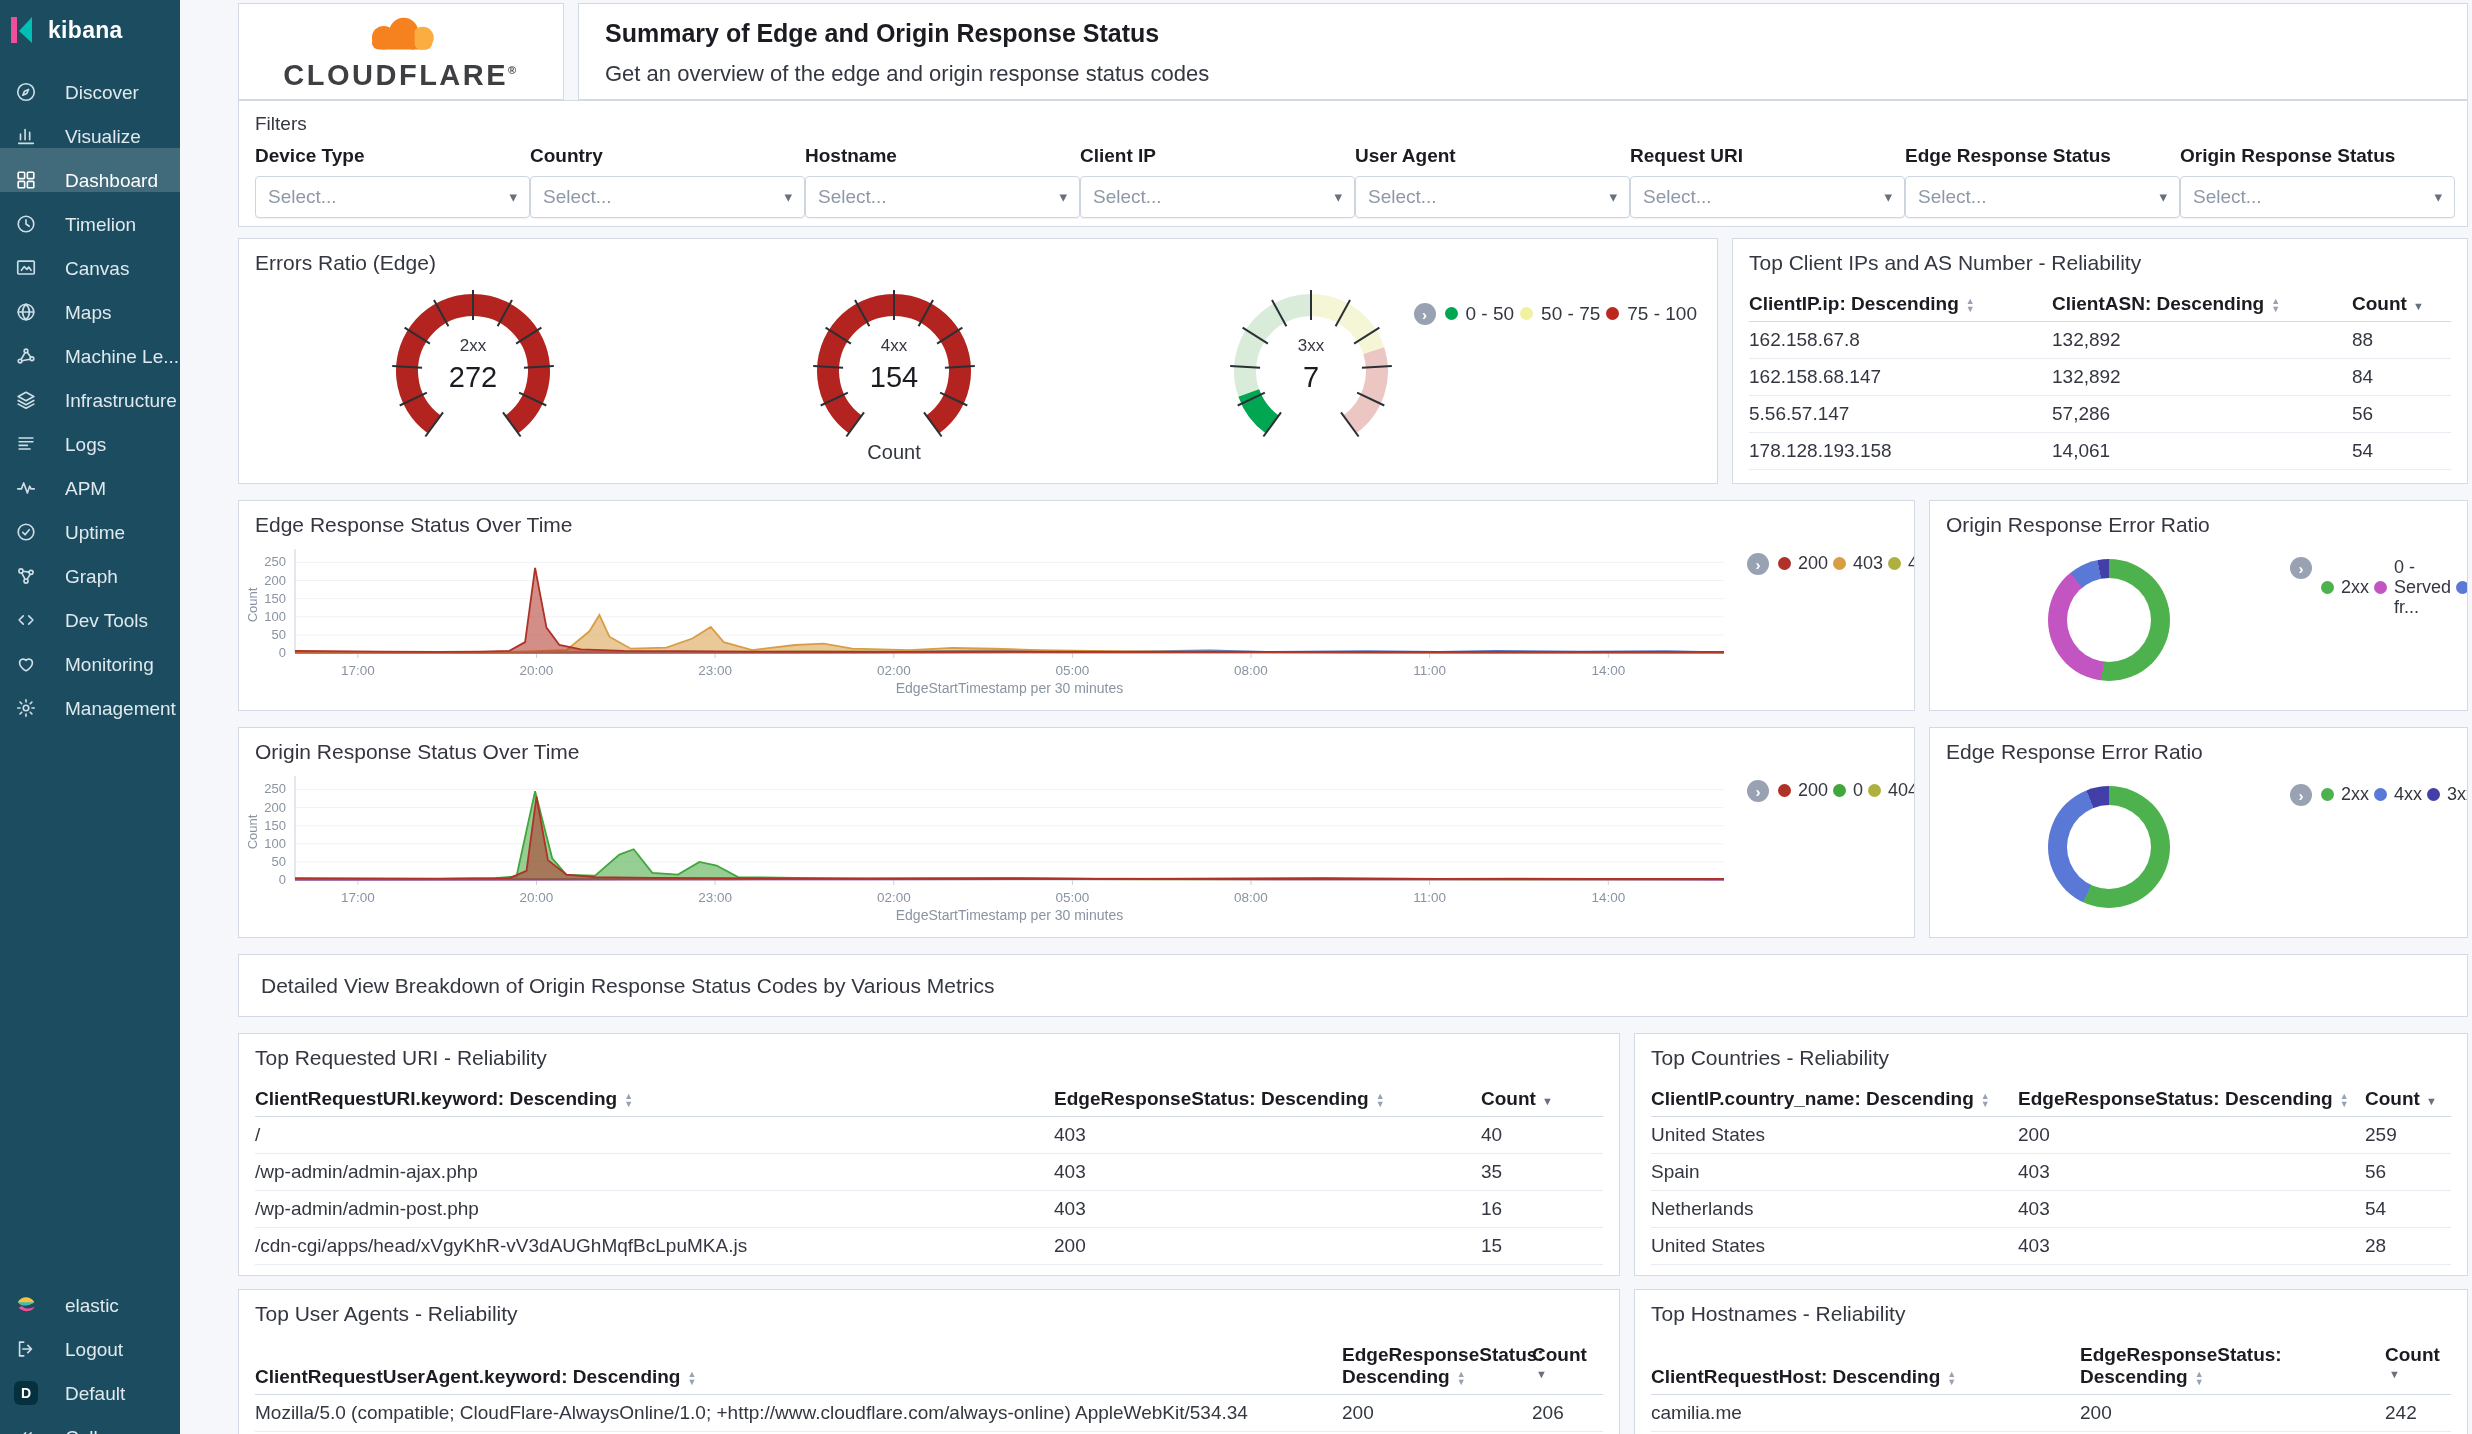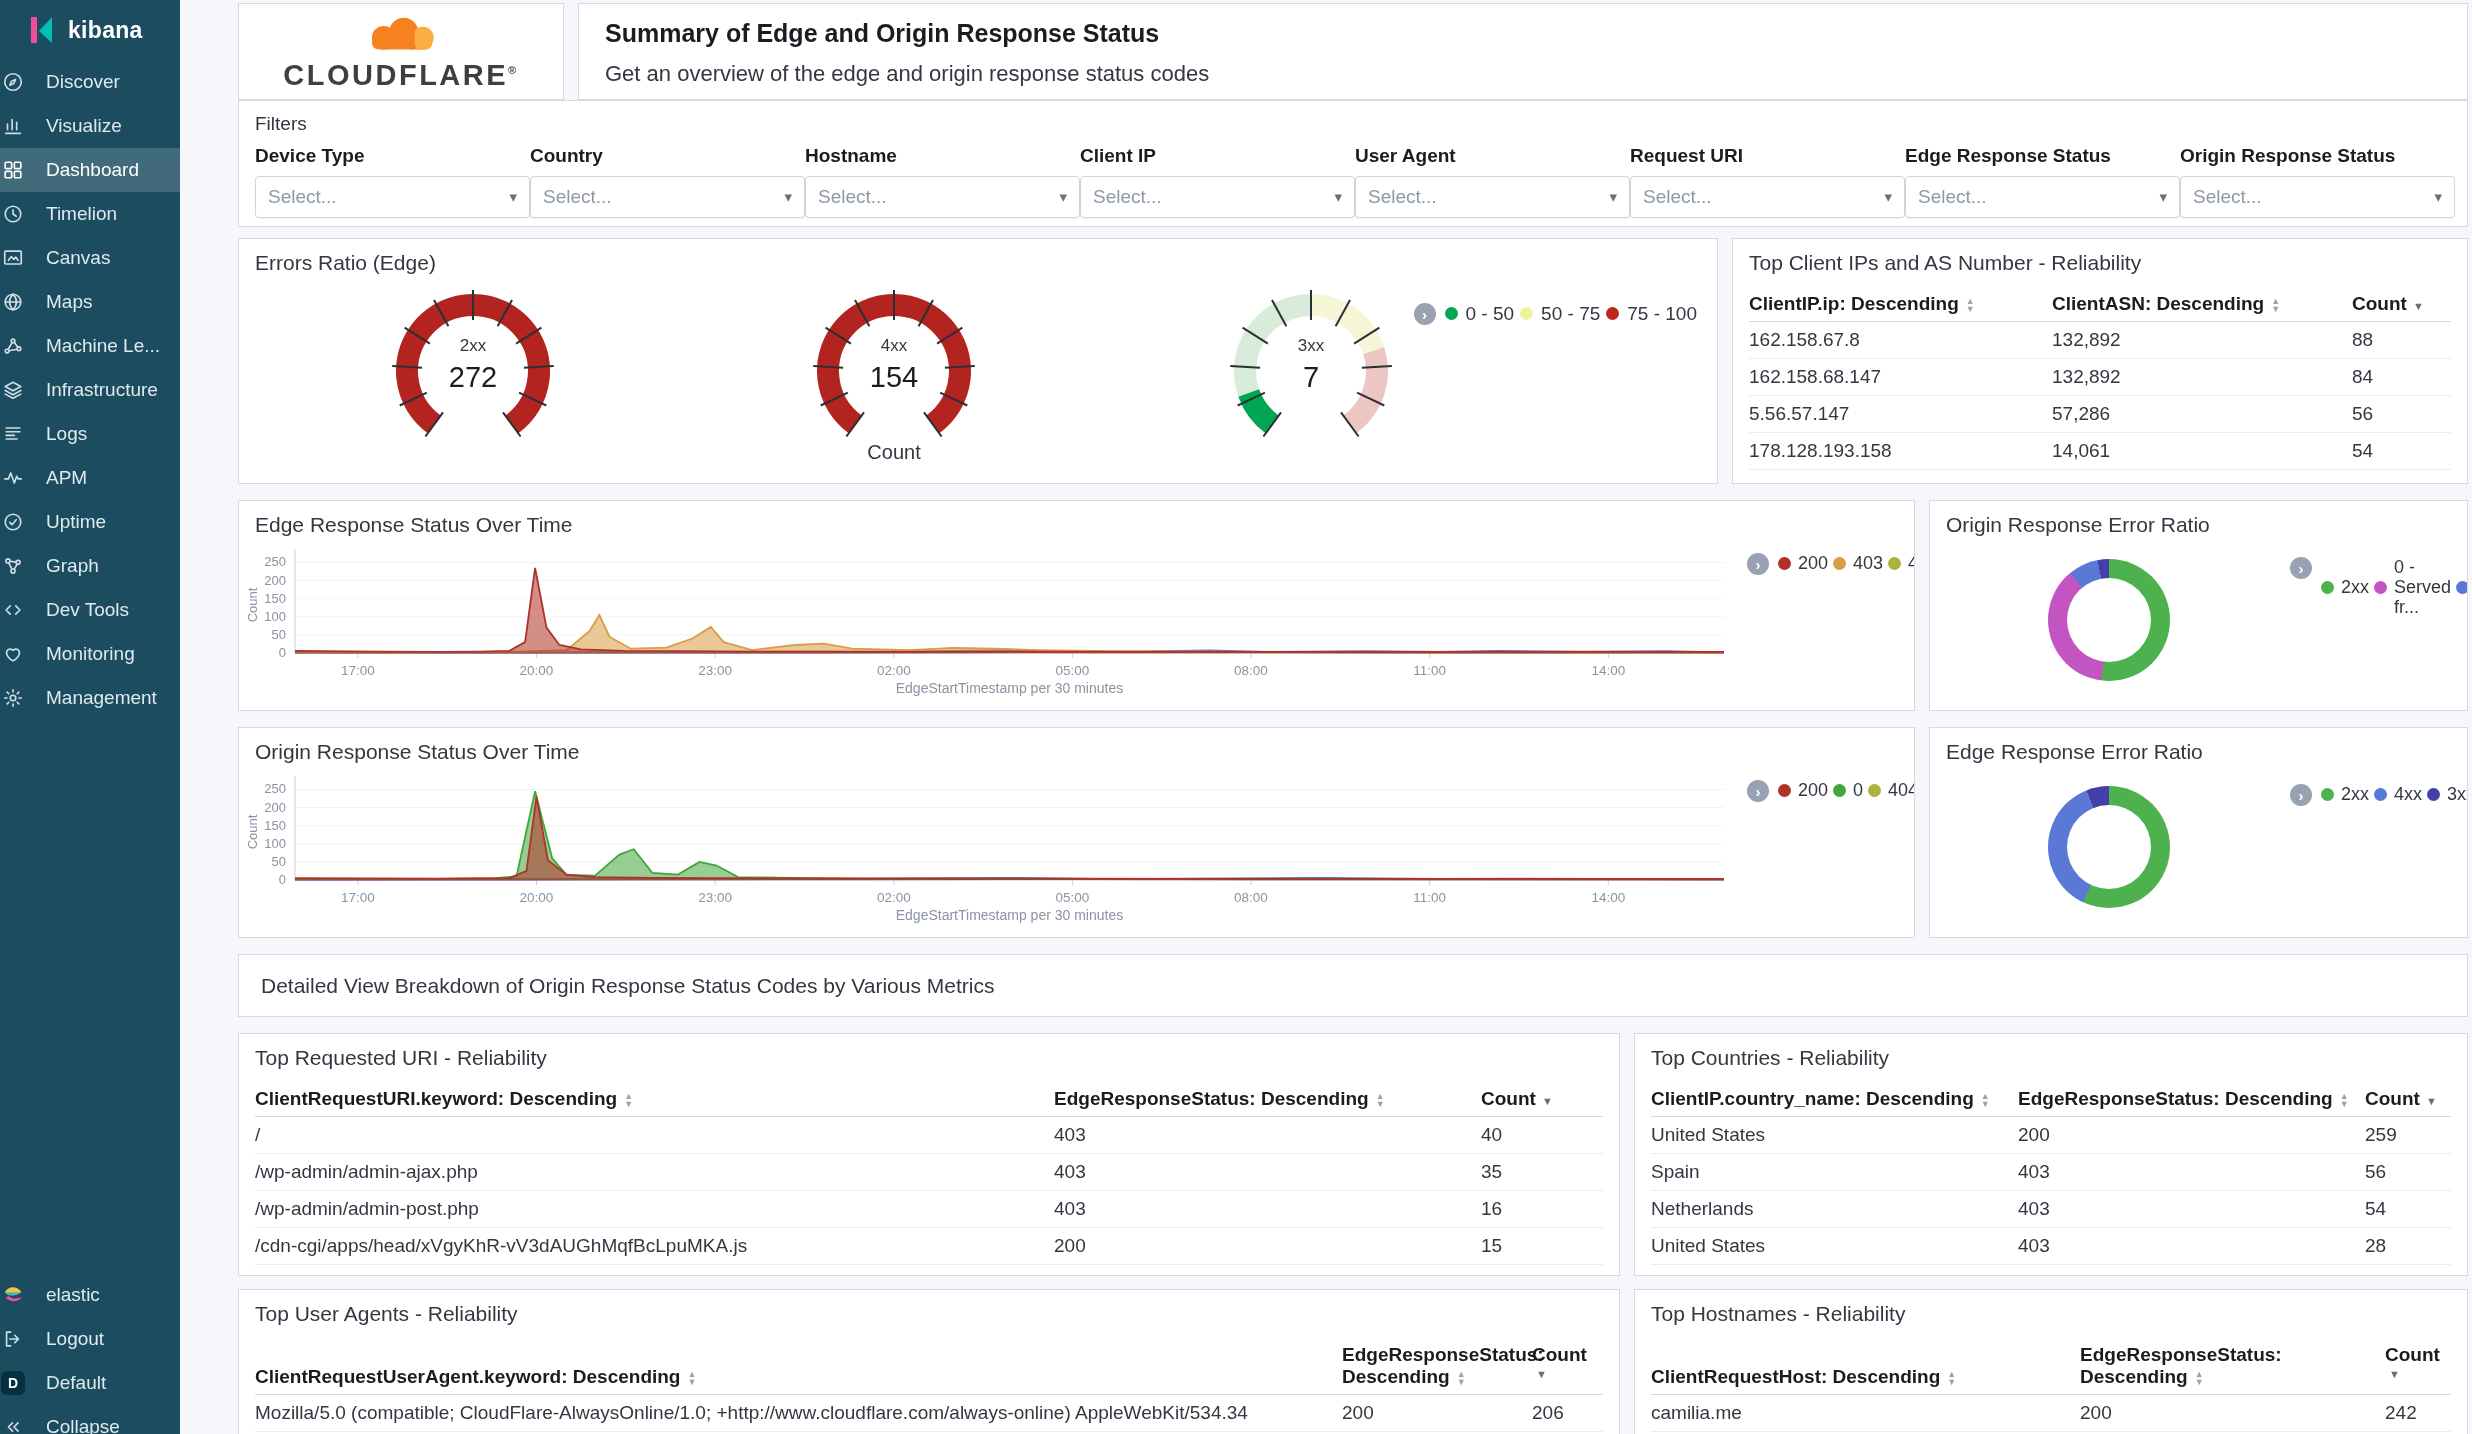--- a/index.html
+++ b/index.html
@@ -2,23 +2,23 @@
 <html><head>
 <meta charset="utf-8">
 <style>
 *{margin:0;padding:0;box-sizing:border-box}
 html,body{width:2472px;height:1434px;overflow:hidden;background:#f5f7fa;
   font-family:"Liberation Sans","DejaVu Sans",sans-serif;color:#343741}
 .app{display:flex;width:2472px;height:1434px}
 
 
 .sidebar{width:180px;flex-shrink:0;background:#1b4c5f;color:#dfe9ee;position:relative;overflow:hidden}
-.brand{display:flex;align-items:center;gap:10px;padding:13px 0 13px 24px}
+.brand{display:flex;align-items:center;gap:10px;padding:13px 0 13px 4px}
 .brand-text{font-size:23px;font-weight:700;color:#fff;letter-spacing:.3px}
-.nav-item{display:flex;align-items:center;gap:21px;height:44px;padding-left:1px;font-size:19px;
+.nav-item{display:flex;align-items:flex-end;gap:27px;height:44px;padding-left:14px;font-size:19px;
   white-space:nowrap;overflow:hidden;cursor:pointer}
 .nav-item.active{background:rgba(255,255,255,.17);color:#fff}
 .nav-icon{width:24px;height:24px;flex-shrink:0;display:flex;align-items:center;justify-content:center}
 .nav-icon svg{width:22px;height:22px;stroke:#cfdde5;fill:none;stroke-width:1.8;stroke-linecap:round;stroke-linejoin:round}
 .nav-item.active .nav-icon svg{stroke:#fff}
 .sidebar-bottom{position:absolute;left:0;right:0;bottom:-15px}
 .space-badge{width:24px;height:24px;border-radius:6px;background:#07303f;color:#fff;font-size:14px;
   font-weight:700;display:flex;align-items:center;justify-content:center}
 
 

